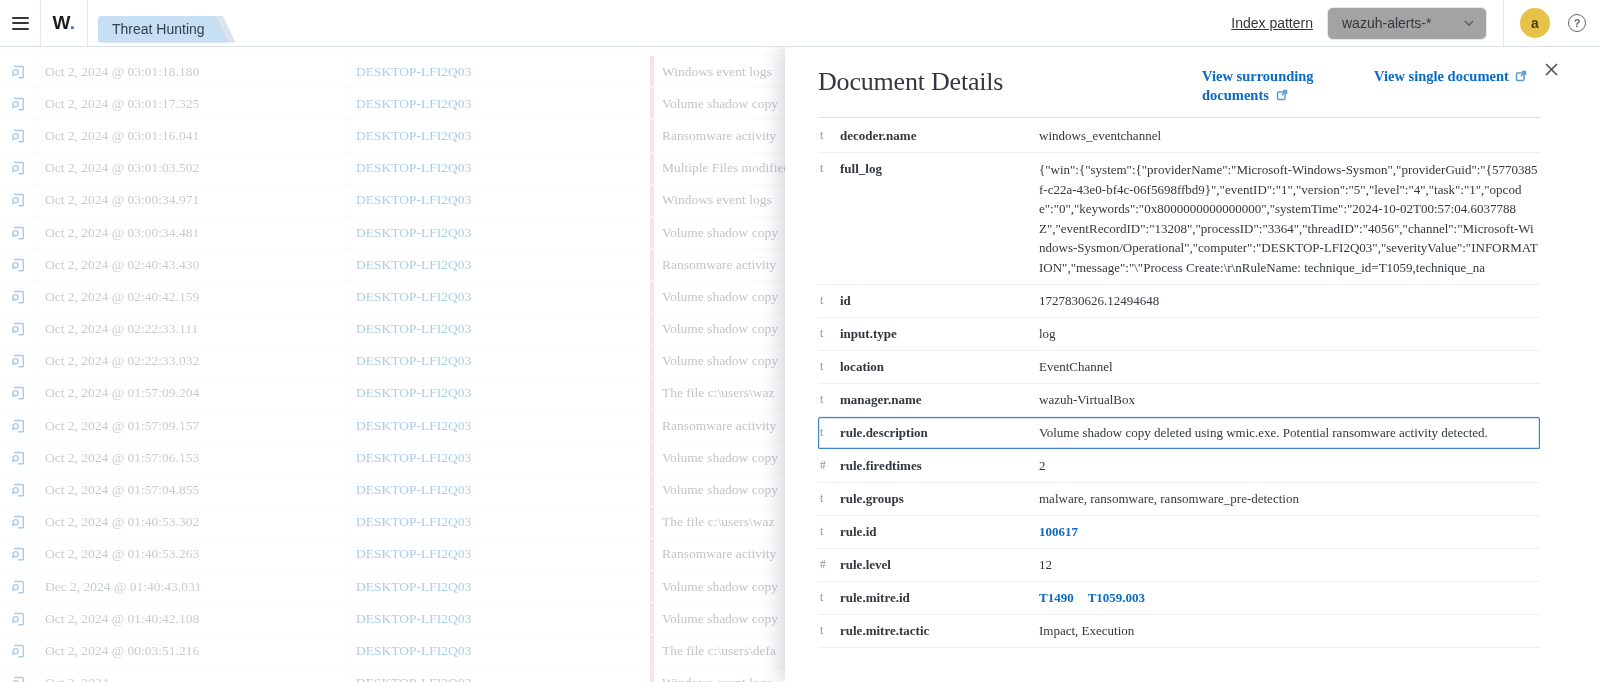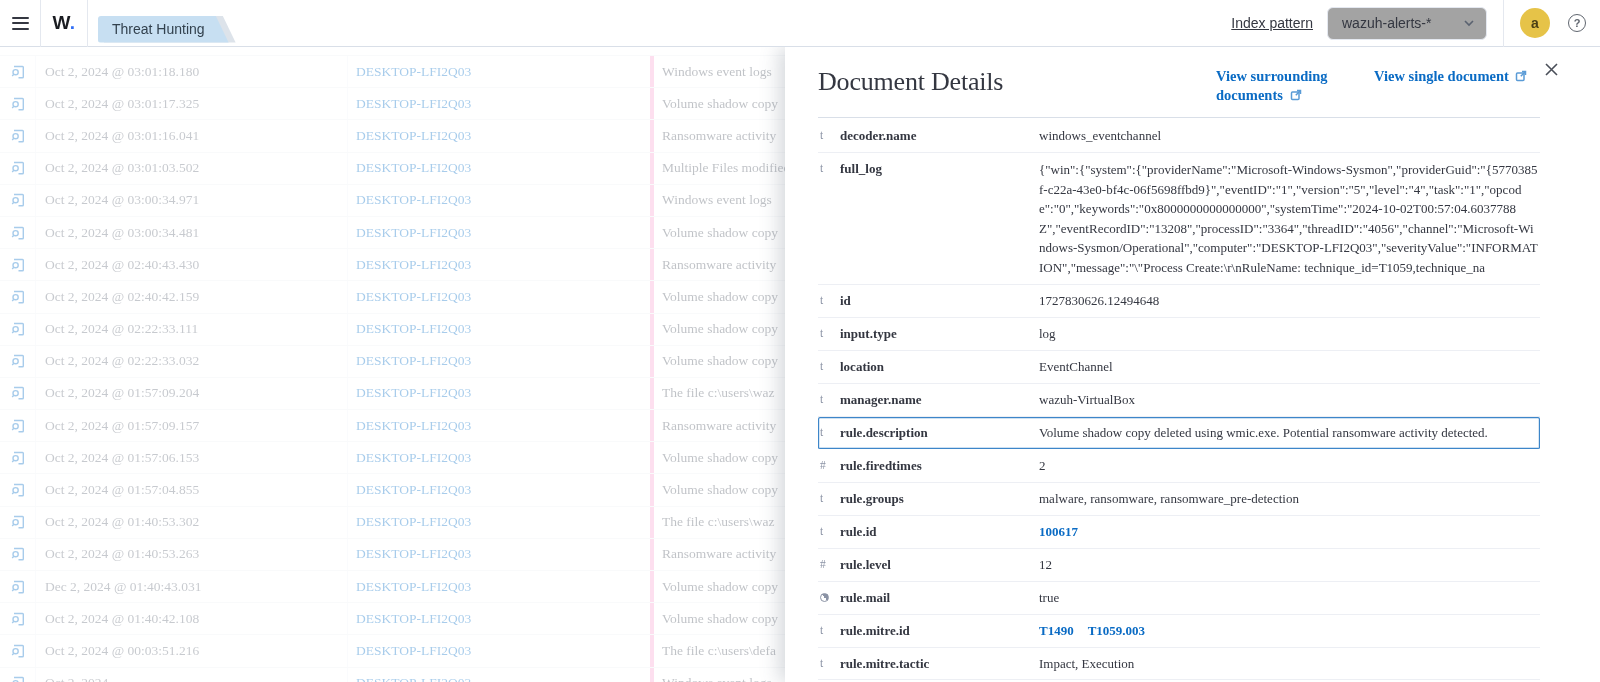--- a/index.html
+++ b/index.html
@@ -93,21 +93,21 @@
     position:absolute; top:0; left:785px; width:815px; bottom:0;
     background:#fff; z-index:5;
     box-shadow:-6px 0 18px rgba(70,80,100,0.22);
     padding:14px 60px 0 33px;
   }
   .close-btn {
     position:absolute; top:12px; right:38px;
     background:none; border:none; cursor:pointer; padding:4px;
   }
   .close-btn svg { width:13px; height:13px; stroke:#4a4f59; stroke-width:1.6; }
-  .flyout-header { display:flex; align-items:flex-start; gap:16px; margin-top:6px; }
+  .flyout-header { display:flex; align-items:flex-start; gap:30px; margin-top:6px; }
   .flyout-title { flex:1; margin:0; font-size:26px; font-weight:400; color:#343741; letter-spacing:-0.2px; }
   .fly-link {
     display:block; color:#0a6bc4; font-size:14.5px; font-weight:bold;
     line-height:1.32; text-decoration:none; cursor:pointer;
   }
   .fly-link.surrounding { width:142px; }
   .fly-link.single { width:166px; }
   .ext-ic { width:12px; height:12px; stroke:#5a9bd6; fill:none; stroke-width:1.5; vertical-align:-1px; margin-left:3px; }
   .header-rule { border:none; border-top:1px solid #d9dfe8; margin:12px 0 2px; }
 
@@ -549,25 +549,20 @@
     <span class="fname">rule.id</span>
     <span class="fvalue"><a class="val-link">100617</a></span>
   </div>
 
   <div class="field-row">
     <span class="type-icon">#</span>
     <span class="fname">rule.level</span>
     <span class="fvalue"><span>12</span></span>
   </div>
 
-  <div class="field-row">
-    <span class="type-icon"><span class="bool-glyph"></span></span>
-    <span class="fname">rule.mail</span>
-    <span class="fvalue"><span>true</span></span>
-  </div>
 
   <div class="field-row">
     <span class="type-icon">t</span>
     <span class="fname">rule.mitre.id</span>
     <span class="fvalue"><a class="val-link">T1490</a><a class="val-link">T1059.003</a></span>
   </div>
 
   <div class="field-row">
     <span class="type-icon">t</span>
     <span class="fname">rule.mitre.tactic</span>

